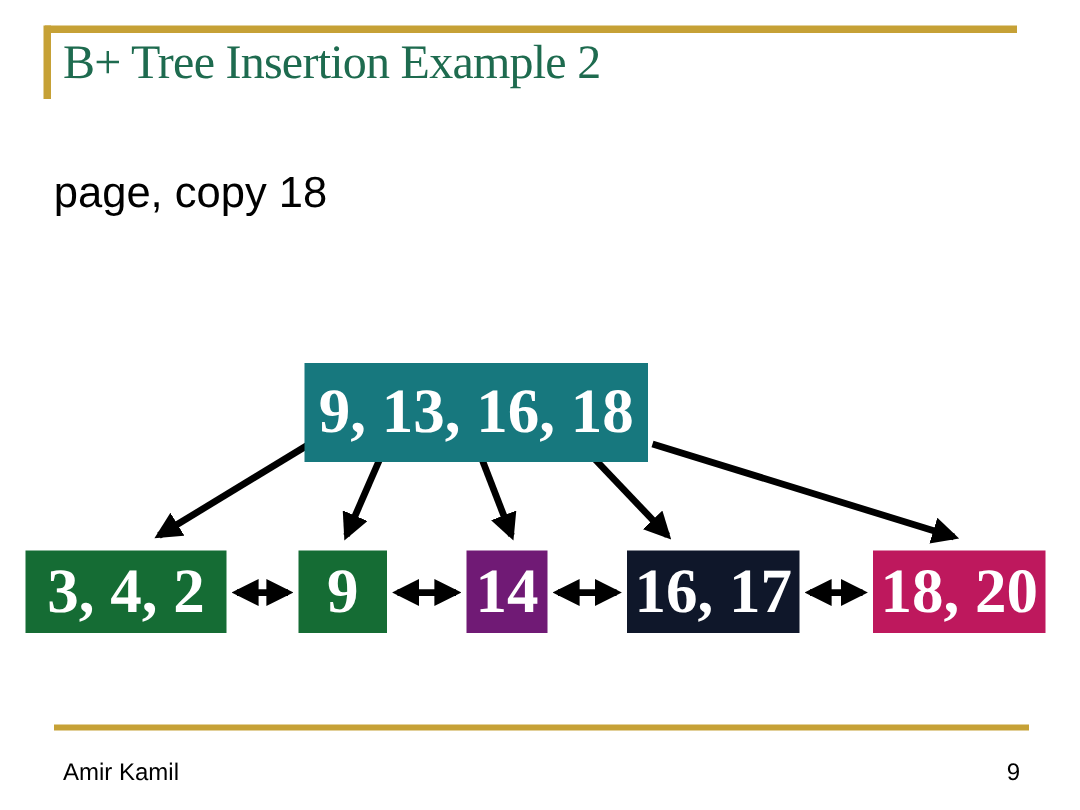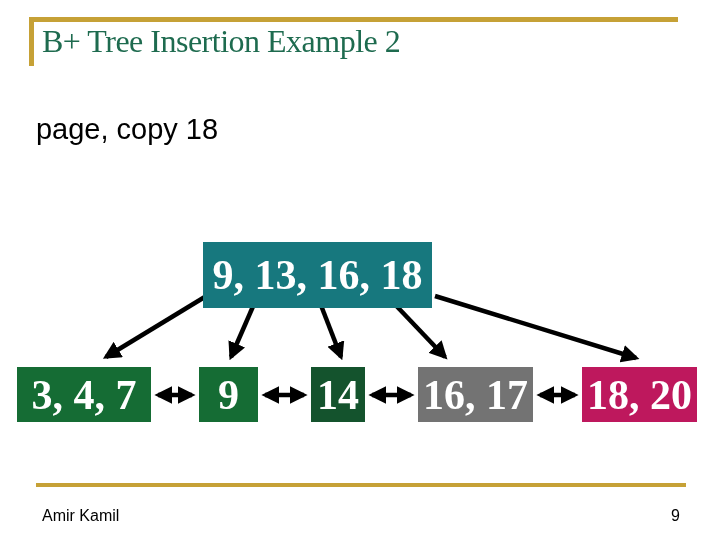--- a/index.html
+++ b/index.html
@@ -84,22 +84,22 @@
 
       <line x1="158" y1="395" x2="192" y2="395" marker-start="url(#arr)" marker-end="url(#arr)"></line>
       <line x1="265" y1="395" x2="304" y2="395" marker-start="url(#arr)" marker-end="url(#arr)"></line>
       <line x1="372" y1="395" x2="411" y2="395" marker-start="url(#arr)" marker-end="url(#arr)"></line>
       <line x1="540" y1="395" x2="575" y2="395" marker-start="url(#arr)" marker-end="url(#arr)"></line>
     </g>
   </svg>
 
   <div class="node node-root" style="background-color: rgb(23, 120, 126);">9, 13, 16, 18</div>
 
-  <div class="node leaf leaf-1" style="background-color: rgb(21, 108, 52);">3, 4, 7</div>
+  <div class="node leaf leaf-1" style="background-color: rgb(21, 108, 52);">3, 4, 2</div>
   <div class="node leaf leaf-2" style="background-color: rgb(21, 108, 52);">9</div>
-  <div class="node leaf leaf-3" style="background-color: #14532d;">14</div>
-  <div class="node leaf leaf-4" style="background-color: #737373;">16, 17</div>
+  <div class="node leaf leaf-3" style="background-color: #701a75;">14</div>
+  <div class="node leaf leaf-4" style="background-color: #0f172a;">16, 17</div>
   <div class="node leaf leaf-5" style="background-color: #be185d;">18, 20</div>
 
   <div class="footer-text footer-author">Amir Kamil</div>
   <div class="footer-text footer-page">9</div>
 
 </div>
 
 </body></html>

